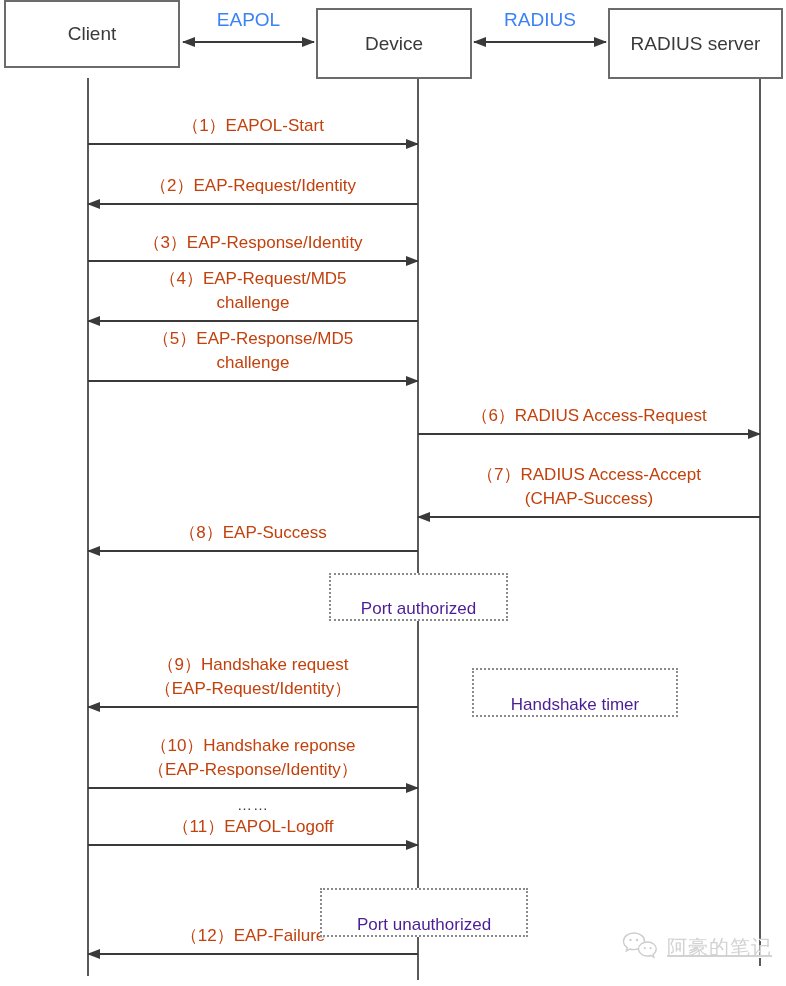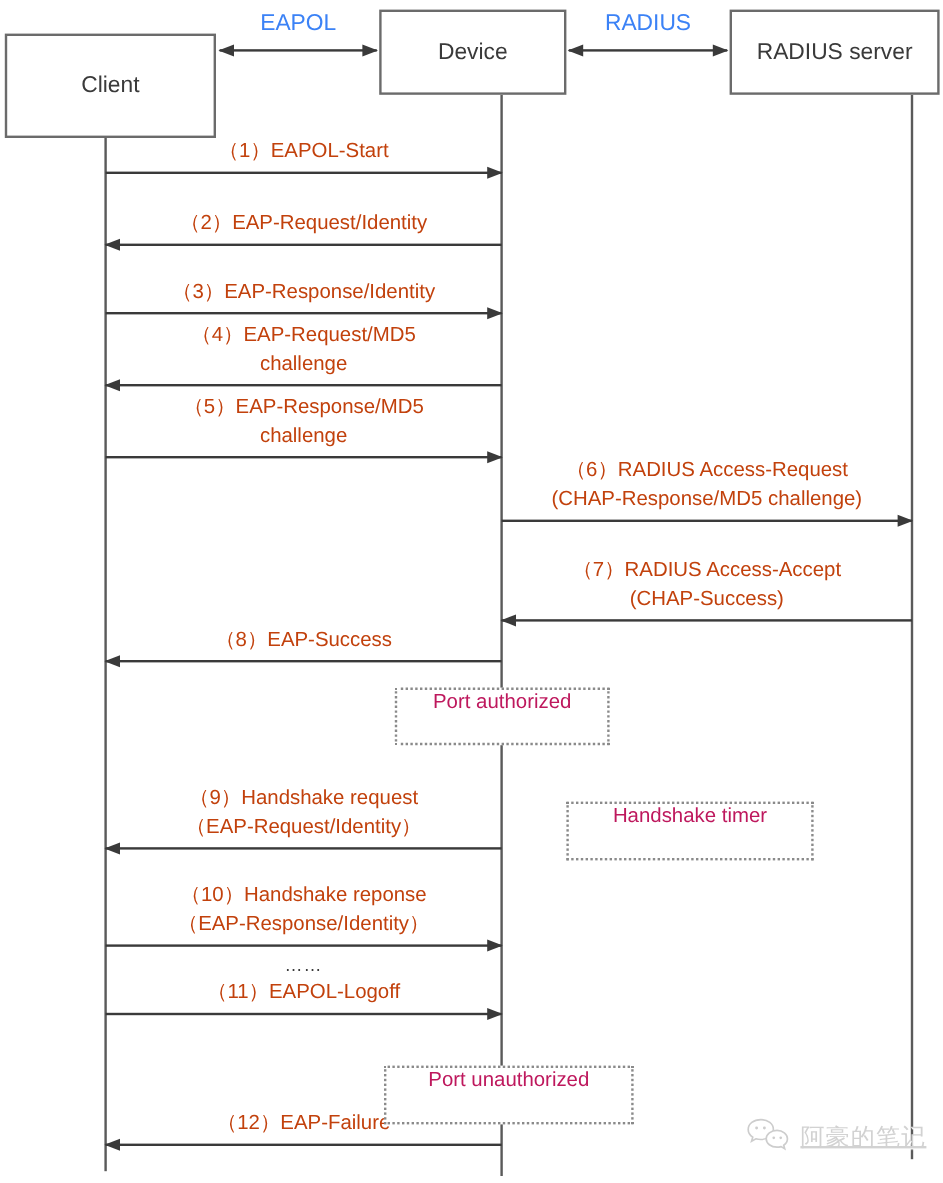--- a/index.html
+++ b/index.html
@@ -25,43 +25,43 @@
   
   .msg{position:absolute;z-index:3;}
   .msg .shaft{position:absolute;left:0;right:0;top:0;height:2px;background:#3a3a3a;}
   .msg .lbl{
     position:absolute;left:0;right:0;bottom:5px;text-align:center;
     font-size:17px;line-height:24px;color:#c2410c;white-space:nowrap;
   }
   
   .note{
     position:absolute;border:2px dotted #8a8a8a;background:#fff;box-sizing:border-box;
-    display:flex;align-items:flex-start;justify-content:center;
-    font-size:17px;color:#be185d;z-index:5;
+    display:flex;align-items:flex-end;justify-content:center;
+    font-size:17px;color:#4c1d95;z-index:5;
   }
   .ellipsis{position:absolute;text-align:center;font-size:15px;letter-spacing:1px;
     color:#3a3a3a;z-index:3;line-height:14px;}
   
   .watermark{
     position:absolute;display:flex;align-items:center;gap:7px;z-index:7;
     color:#d2d2d2;font-size:20px;letter-spacing:1px;
     text-shadow:1px 1px 0 #ffffff;
   }
   .watermark svg{display:block;}
 </style>
 </head>
 <body>
 
 <div id="stage">
 
   <div class="lifeline" style="left:87px;top:78px;height:898px;"></div>
   <div class="lifeline" style="left:417px;top:79px;height:901px;"></div>
   <div class="lifeline" style="left:759px;top:79px;height:887px;"></div>
 
-  <div class="actor" style="left:4px;top:28px;width:176px;height:87px;">
+  <div class="actor" style="left:4px;top:0;width:176px;height:68px;">
     <span>Client</span>
   </div>
   <div class="actor" style="left:316px;top:8px;width:156px;height:71px;">
     <span>Device</span>
   </div>
   <div class="actor" style="left:608px;top:8px;width:175px;height:71px;">
     <span>RADIUS server</span>
   </div>
 
   <div class="link-label" style="left:183px;top:9px;width:131px;">EAPOL</div>
@@ -113,21 +113,20 @@
       <div>（5）EAP-Response/MD5</div>
         <div>challenge</div>
     </div>
     <div class="shaft"></div>
     <span class="head r"></span>
   </div>
 
   <div class="msg" style="left:418px;top:433px;width:342px;">
     <div class="lbl">
       <div>（6）RADIUS Access-Request</div>
-        <div>(CHAP-Response/MD5 challenge)</div>
     </div>
     <div class="shaft"></div>
     <span class="head r"></span>
   </div>
 
   <div class="msg" style="left:418px;top:516px;width:342px;">
     <div class="lbl">
       <div>（7）RADIUS Access-Accept</div>
         <div>(CHAP-Success)</div>
     </div>

